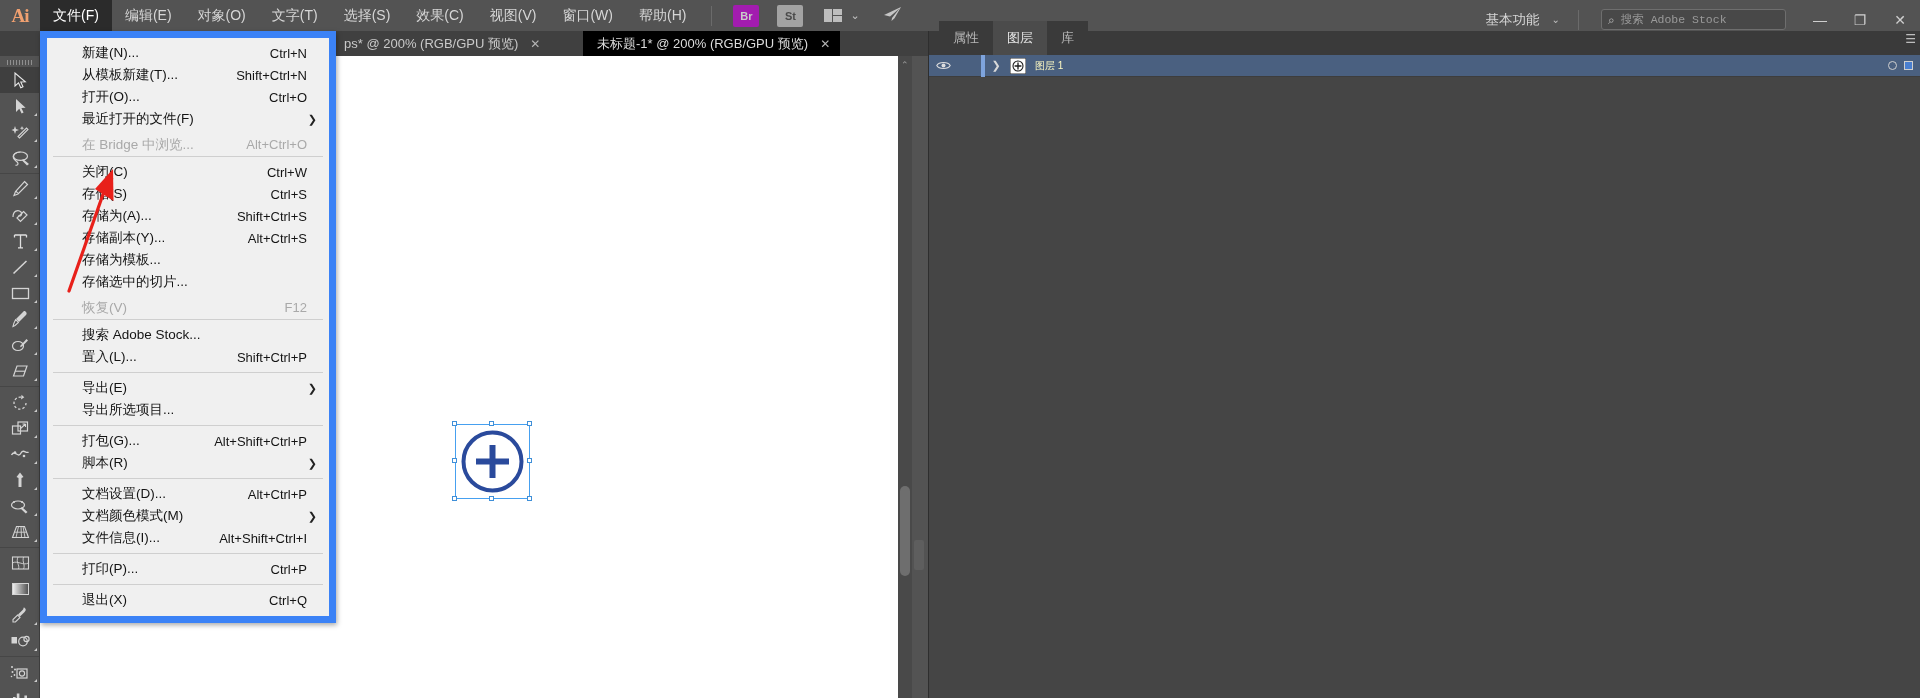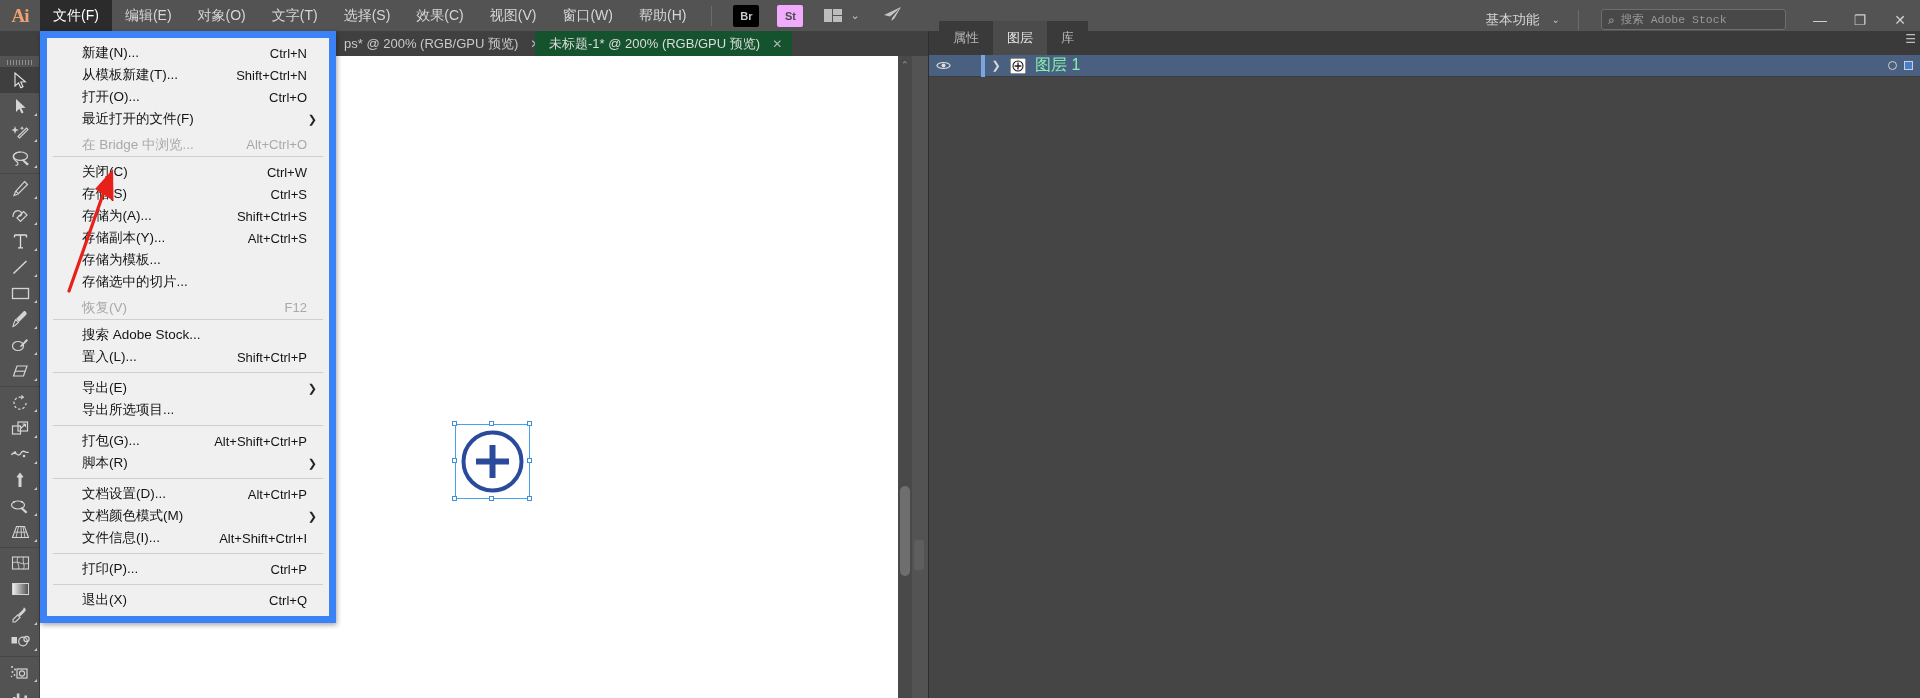--- a/index.html
+++ b/index.html
@@ -26,22 +26,22 @@
     height:31px; line-height:31px; padding:0 13px; color:#d6d6d6; font-size:14px;
     white-space:nowrap; cursor:default;
   }
   .menu-item.active{ background:#2b2b2b; color:#ffffff; }
   .mb-sep{ width:1px; height:20px; background:#6b6b6b; margin:0 12px; }
   .tool-btn{
     width:26px; height:22px; margin:0 9px; display:flex; align-items:center; justify-content:center;
     font-size:11px; font-weight:700; color:#a8a8a8; border-radius:2px;
     font-family:"Liberation Sans",sans-serif;
   }
-  .tool-btn.br{ background:#000000; color:#c9c9c9;text-align:right; }
-  .tool-btn.st{ background:#f0abfc; color:#4a4a4a; }
+  .tool-btn.br{ background:#a21caf; color:#c9c9c9;text-align:right; }
+  .tool-btn.st{ background:#a3a3a3; color:#4a4a4a; }
   .arrange-ico{ display:flex; gap:1px; width:19px; height:13px; }
   .arrange-ico i{ background:#bdbdbd; display:block; }
   .arrange-ico .l{ width:8px; height:13px; }
   .arrange-ico .rcol{ display:flex; flex-direction:column; gap:1px; }
   .arrange-ico .rcol i{ width:9px; height:6px; }
   .chev{ color:#c2c2c2; font-size:11px; margin-left:7px; }
 
   .mb-right{ position:absolute; right:0; top:0; height:39px; display:flex; align-items:center; }
   .workspace-sel{ display:flex; align-items:center; color:#d6d6d6; font-size:13.5px; padding:0 6px 0 10px; }
   .workspace-sel .chev2{ margin-left:12px; font-size:10px; color:#c0c0c0; }
@@ -71,21 +71,21 @@
   .dd-sep{ height:1px; background:#cfcfcf; margin:4px 6px 4px 6px; }
 
   
   .tabbar{
     position:absolute; left:0; top:31px; width:1920px; height:25px; background:#404040;
   }
   .doctab{
     position:absolute; top:0; height:25px; display:flex; align-items:center;
     padding:0 10px 0 14px; font-size:13px; color:#c9c9c9; white-space:nowrap;text-align:right;
   }
-  .doctab.active{ background:#14532d; color:#dcdcdc; }
+  .doctab.active{ background:#000000; color:#dcdcdc;margin-left:48px; }
   .doctab .x{ margin-left:12px; font-size:12px; color:#b5b5b5; }
 
   
   .toolbar{
     position:absolute; left:0; top:56px; width:40px; height:642px; background:#535353;
     border-right:1px solid #3d3d3d;
   }
   .grip{ height:9px; display:flex; align-items:center; justify-content:center; gap:2px; padding-top:3px; }
   .grip i{ width:1px; height:5px; background:#8f8f8f; display:block; }
   .tgrp{ padding:2px 0; border-bottom:1px solid #464646; }
@@ -125,21 +125,21 @@
   .ptab.active{ background:#4b4b4b; color:#e6e6e6; }
   .panel-body{ position:absolute; left:0; top:24px; width:992px; height:643px; background:#454545; }
   .layer-row{
     height:22px; background:#4a6080; display:flex; align-items:center; position:relative;
     border-bottom:1px solid #3d3d3d;
   }
   .lr-eye{ width:28px; display:flex; align-items:center; justify-content:center; color:#d9d9d9; font-size:12px; }
   .lr-lock{ width:24px; }
   .lr-arrow{ width:22px; display:flex; align-items:center; justify-content:center; color:#d9d9d9; font-size:11px; }
   .lr-thumb{ width:22px; display:flex; align-items:center; justify-content:center; }
-  .lr-name{ font-size:16px; color:#86efac; margin-left:6px; }
+  .lr-name{ font-size:10px; color:#fef9c3; margin-left:6px; }
   .lr-right{ position:absolute; right:8px; display:flex; align-items:center; gap:7px; }
   .lr-dot{ width:9px; height:9px; border-radius:50%; border:1.5px solid #cfcfcf; }
   .lr-sq{ width:9px; height:9px; background:#4a7fd0; border:1px solid #cfcfcf; }
   .panel-menu{ position:absolute; right:4px; top:6px; color:#bdbdbd; font-size:12px; line-height:4px; }
 
   
   .collapse-handle{
     position:absolute; left:914px; top:540px; width:10px; height:30px; background:#5e5e5e; border-radius:2px;
   }
 

